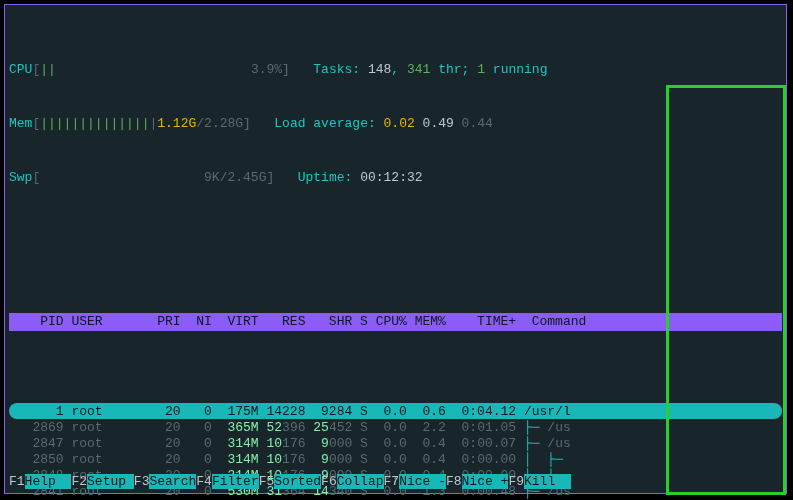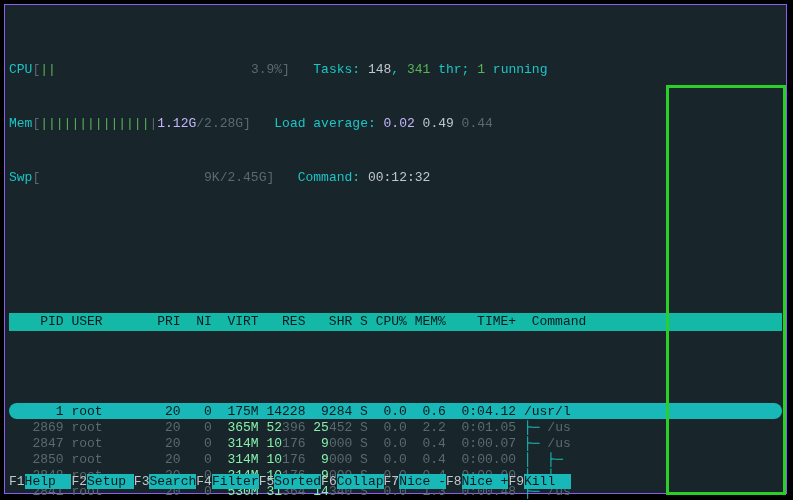--- a/index.html
+++ b/index.html
@@ -20,25 +20,25 @@
     border: 1px solid #8b5cf6;
     padding: 2px 4px;
     color: #4a5a60;
     white-space: pre;
     line-height: 18px;
     position: relative;
   }
   .cyan { color: #1bc6c6; }
   .dim { color: #5a6a70; }
   .green { color: #59b359; }
-  .yellow { color: #c4b5fd; }
+  .yellow { color: #eab308; }
   .white { color: #c0c8cc; }
   .header-line { height: 18px; }
   .colhdr {
-    background: #14b8a6;
+    background: #8b5cf6;
     color: #0a1a1f;
     height: 18px;
   }
   .row { height: 16px; color: #5a6a70; border-radius: 8px; }
   .row.sel { background: #19b8b8; color: #0a1a1f; }
   .row .c-virt, .row .c-shr1 { color: #86efac; }
   .row.sel .c-virt, .row.sel .c-shr1 { color: #0a1a1f; }
   .row .tree { color: #1bc6c6; }
   .row.sel .tree { color: #0a1a1f; }
   .fkeys {
@@ -59,21 +59,21 @@
     pointer-events: none;
   }
 </style>
 </head>
 <body>
 
 <div class="terminal">
   
   <div class="header-line"><span class="cyan">CPU</span><span class="dim">[</span><span class="green">||</span><span class="dim">                         </span><span class="dim">3.9%</span><span class="dim">]</span>   <span class="cyan">Tasks:</span> <span class="white">148</span><span class="cyan">, </span><span class="green">341</span> <span class="cyan">thr;</span> <span class="green">1</span> <span class="cyan">running</span></div>
   <div class="header-line"><span class="cyan">Mem</span><span class="dim">[</span><span class="green">||||||||||||||</span><span class="dim">|</span><span class="yellow">1.12G</span><span class="dim">/</span><span class="dim">2.28G</span><span class="dim">]</span>   <span class="cyan">Load average:</span> <span class="yellow">0.02</span> <span class="white">0.49</span> <span class="dim">0.44</span></div>
-  <div class="header-line"><span class="cyan">Swp</span><span class="dim">[                     </span><span class="dim">9K</span><span class="dim">/</span><span class="dim">2.45G</span><span class="dim">]</span>   <span class="cyan">Command:</span> <span class="white">00:12:32</span></div>
+  <div class="header-line"><span class="cyan">Swp</span><span class="dim">[                     </span><span class="dim">9K</span><span class="dim">/</span><span class="dim">2.45G</span><span class="dim">]</span>   <span class="cyan">Uptime:</span> <span class="white">00:12:32</span></div>
   <div class="header-line"> </div>
 
   
   <div class="colhdr" id="colhdr">    PID USER       PRI  NI  VIRT   RES   SHR S CPU% MEM%    TIME+  Command</div>
 
   
   <div id="rows"><div class="row sel">      1 root        20   0 <span class="c-virt"> 175M</span> 14228  9284 S  0.0  0.6  0:04.12 <span class="tree"></span>/usr/l</div><div class="row">   2869 root        20   0 <span class="c-virt"> 365M</span> <span class="c-virt">52</span>396 <span class="c-shr1">25</span>452 S  0.0  2.2  0:01.05 <span class="tree">├─ </span>/us</div><div class="row">   2847 root        20   0 <span class="c-virt"> 314M</span> <span class="c-virt">10</span>176 <span class="c-shr1"> 9</span>000 S  0.0  0.4  0:00.07 <span class="tree">├─ </span>/us</div><div class="row">   2850 root        20   0 <span class="c-virt"> 314M</span> <span class="c-virt">10</span>176 <span class="c-shr1"> 9</span>000 S  0.0  0.4  0:00.00 <span class="tree">│  ├─ </span></div><div class="row">   2848 root        20   0 <span class="c-virt"> 314M</span> <span class="c-virt">10</span>176 <span class="c-shr1"> 9</span>000 S  0.0  0.4  0:00.00 <span class="tree">│  └─ </span></div><div class="row">   2841 root        20   0 <span class="c-virt"> 530M</span> <span class="c-virt">31</span>364 <span class="c-shr1">14</span>340 S  0.0  1.3  0:00.48 <span class="tree">├─ </span>/us</div></div>
 
   
   <div class="fkeys" id="fkeys"><span>F1</span><span class="fkey-label">Help  </span><span>F2</span><span class="fkey-label">Setup </span><span>F3</span><span class="fkey-label">Search</span><span>F4</span><span class="fkey-label">Filter</span><span>F5</span><span class="fkey-label">Sorted</span><span>F6</span><span class="fkey-label">Collap</span><span>F7</span><span class="fkey-label">Nice -</span><span>F8</span><span class="fkey-label">Nice +</span><span>F9</span><span class="fkey-label">Kill  </span></div>

